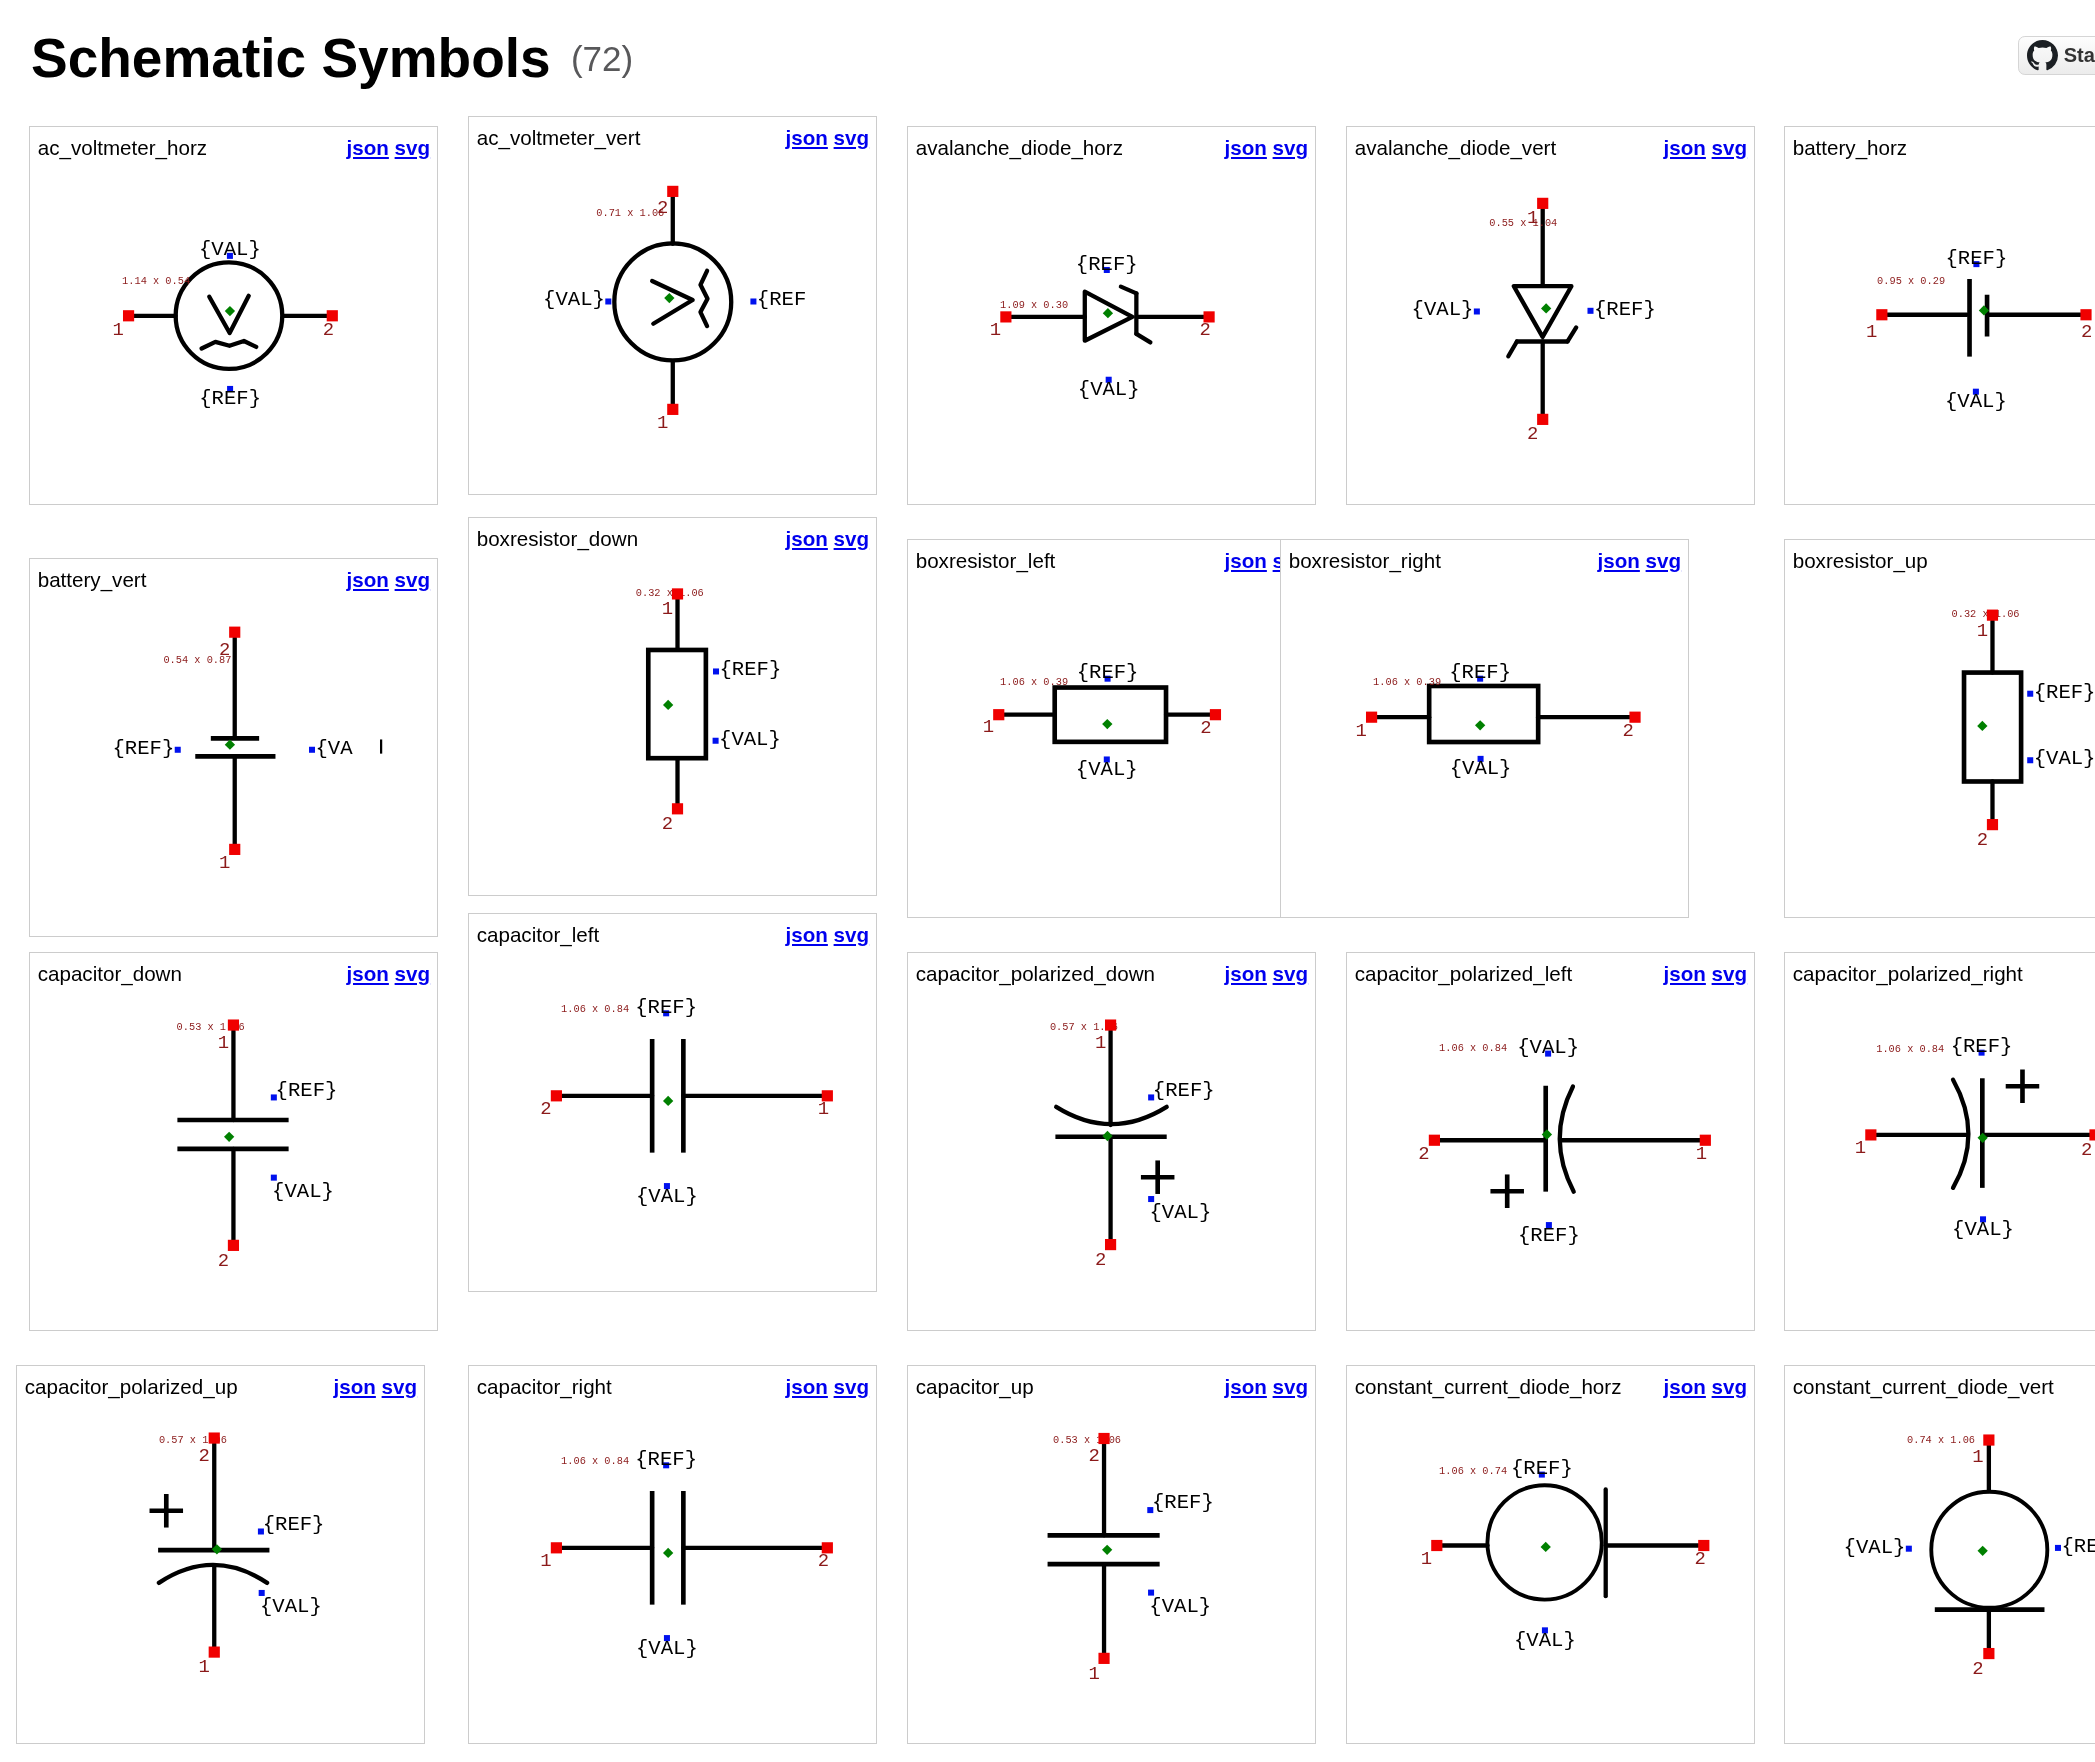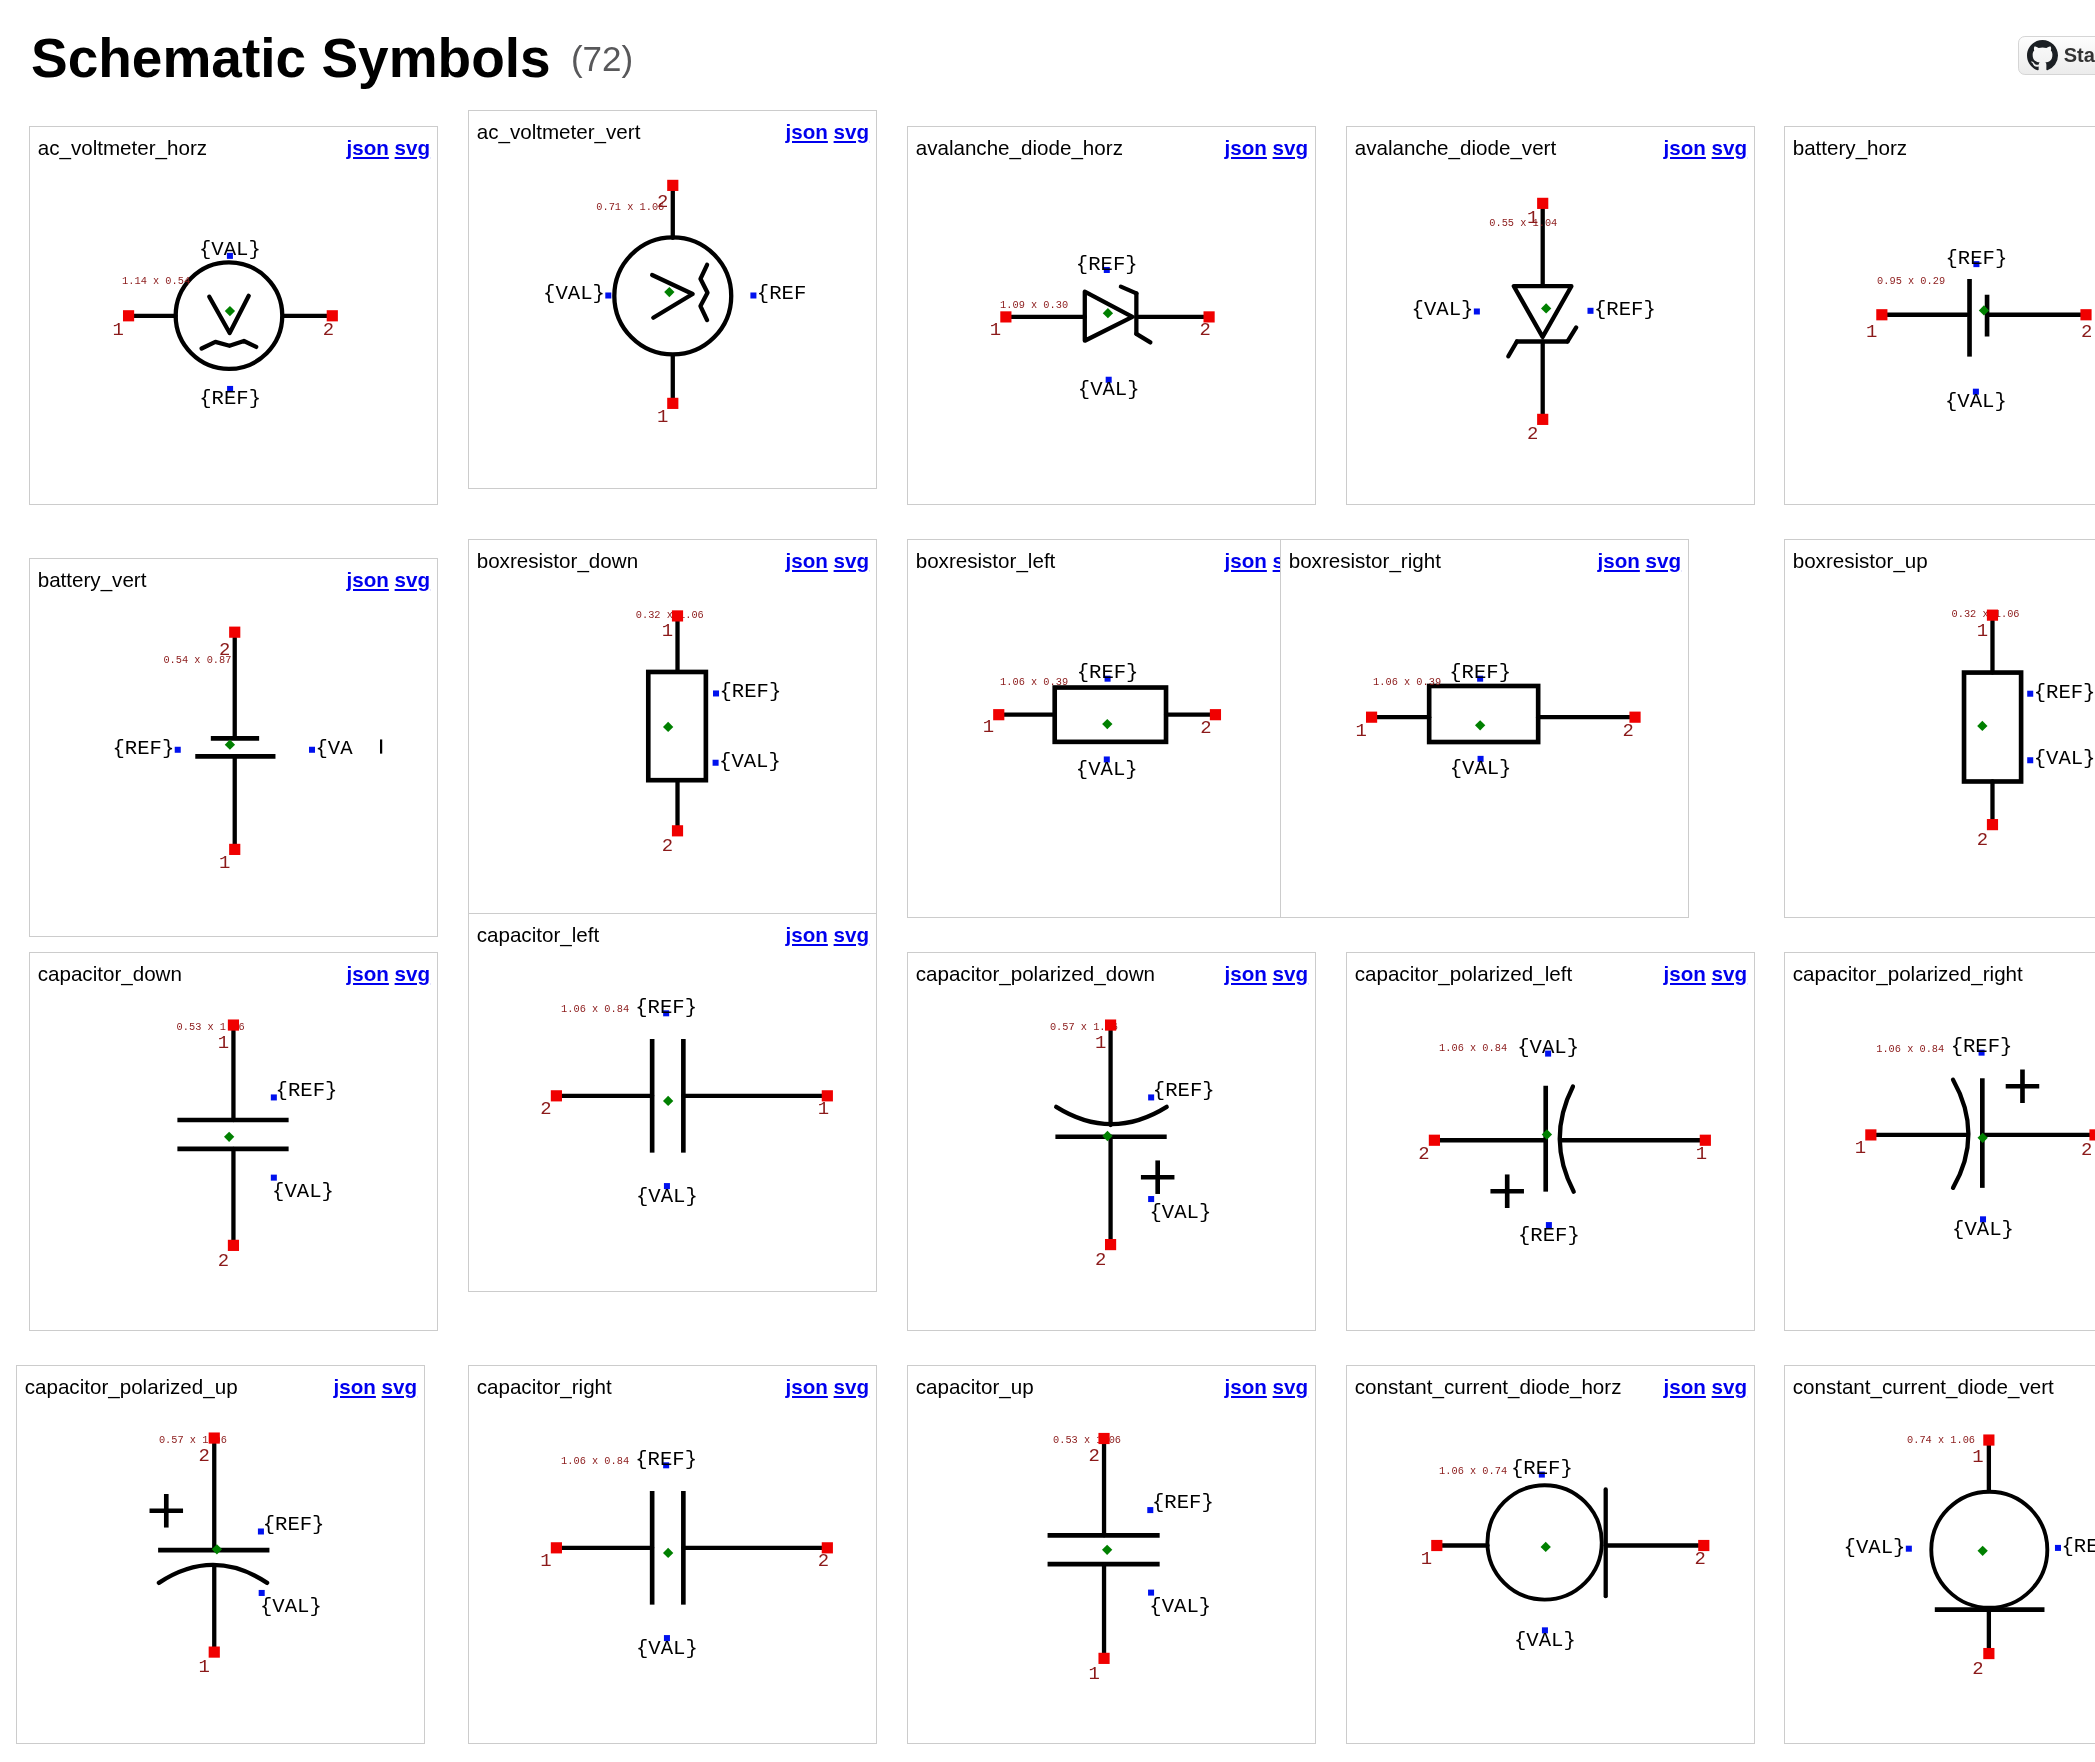--- a/index.html
+++ b/index.html
@@ -43,21 +43,21 @@
 <path d="M234.9 210.0L240.9 216.0L234.9 222.0L228.9 216.0Z" fill="#008000"></path>
 <rect x="231.4" y="148.3" width="7" height="7" fill="#0011ee"></rect>
       <text class="lb" x="234.9" y="151.3" text-anchor="middle">{VAL}</text>
 <rect x="231.6" y="303.1" width="7" height="7" fill="#0011ee"></rect>
       <text class="lb" x="235.1" y="324.6" text-anchor="middle">{REF}</text>
 <text class="pn" x="111.5" y="243.5" text-anchor="end">1</text>
 <text class="pn" x="356.0" y="243.5" text-anchor="end">2</text>
 <text class="sz" x="109.5" y="184.0">1.14 x 0.54</text>
 </svg>
   </div>
-<div class="card" style="left:468px;top:110px">
+<div class="card" style="left:468px;top:116px">
 <span class="nm">ac_voltmeter_vert</span>
     <span class="lk"><a href="#">json</a> <a href="#">svg</a></span>
 <svg class="d" viewBox="0 0 470 440">
 <line class="ln" x1="239.4" y1="95.0" x2="239.4" y2="149.5"></line>
 <line class="ln" x1="239.4" y1="287.0" x2="239.4" y2="335.5"></line>
 <circle class="cir" cx="239.4" cy="217" r="68" stroke-width="5"></circle>
 <polyline class="ln" points="215.4,192.6 262.5,214.8 216.7,242.4"></polyline>
 <polyline class="ln" points="279.3,180.8 271.6,197.1 279.8,213.4 271.6,228.8 279.3,245.1"></polyline>
 <rect x="232.9" y="81.9" width="13" height="13" fill="#f00000"></rect>
 <rect x="232.9" y="335.5" width="13" height="13" fill="#f00000"></rect>
@@ -148,21 +148,21 @@
 <rect x="170.7" y="220.3" width="7" height="7" fill="#0011ee"></rect>
       <text class="lb" x="170.2" y="228.3" text-anchor="end">{REF}</text>
 <rect x="326.9" y="220.3" width="7" height="7" fill="#0011ee"></rect>
       <text class="lb" x="334.4" y="228.3">{VA</text>
 <rect x="409.5" y="211.8" width="2.6" height="16.5" fill="#000"></rect>
 <text class="pn" x="235.5" y="113.8" text-anchor="end">2</text>
 <text class="pn" x="235.5" y="361.0" text-anchor="end">1</text>
 <text class="sz" x="157.5" y="123.0">0.54 x 0.87</text>
 </svg>
   </div>
-<div class="card" style="left:468px;top:539px">
+<div class="card" style="left:468px;top:517px">
 <span class="nm">boxresistor_down</span>
     <span class="lk"><a href="#">json</a> <a href="#">svg</a></span>
 <svg class="d" viewBox="0 0 470 440">
 <line class="ln" x1="244.9" y1="96.7" x2="244.9" y2="155.4"></line>
 <line class="ln" x1="244.9" y1="281.3" x2="244.9" y2="333.7"></line>
 <rect x="210.9" y="155.4" width="67" height="125.9" class="cir" stroke-width="5.4"></rect>
 <text class="sz" x="196.4" y="92.9">0.32 x 1.06</text>
 <rect x="238.4" y="83.7" width="13" height="13" fill="#f00000"></rect>
 <rect x="238.4" y="333.7" width="13" height="13" fill="#f00000"></rect>
 <path d="M234.0 213.3L240.0 219.3L234.0 225.3L228.0 219.3Z" fill="#008000"></path>

